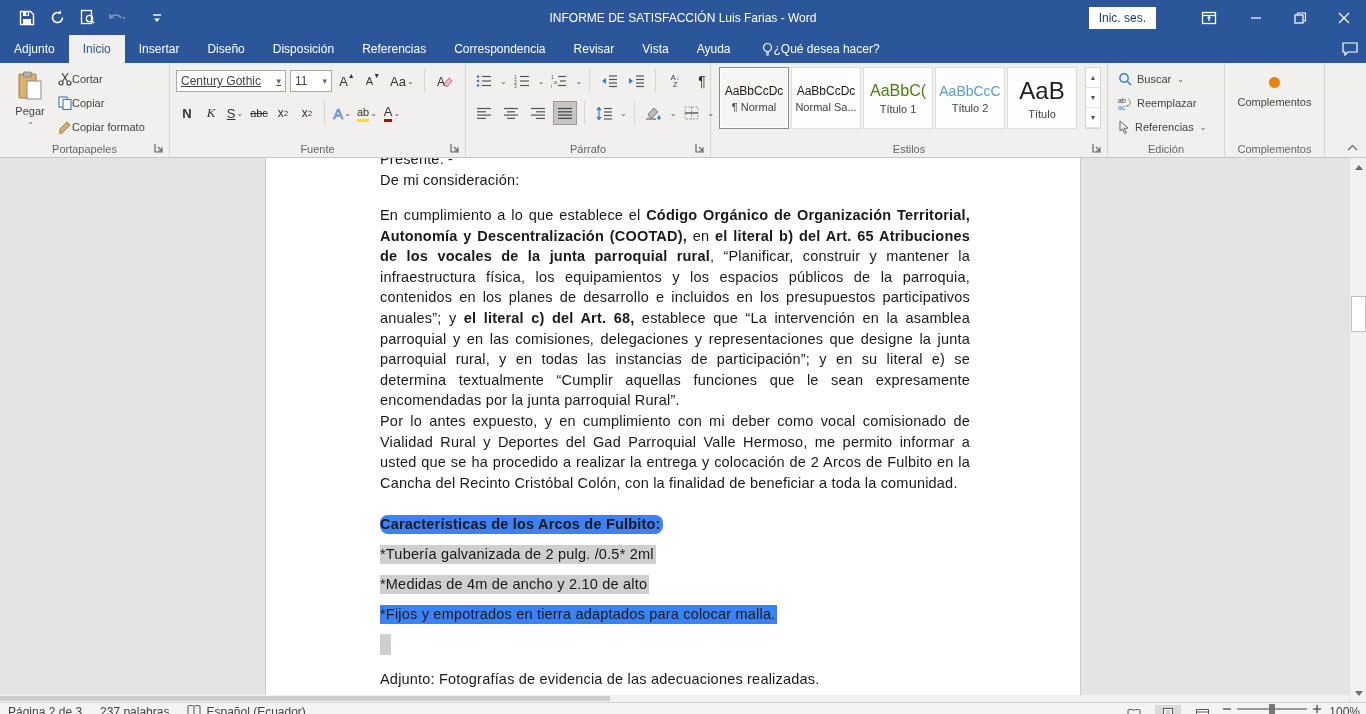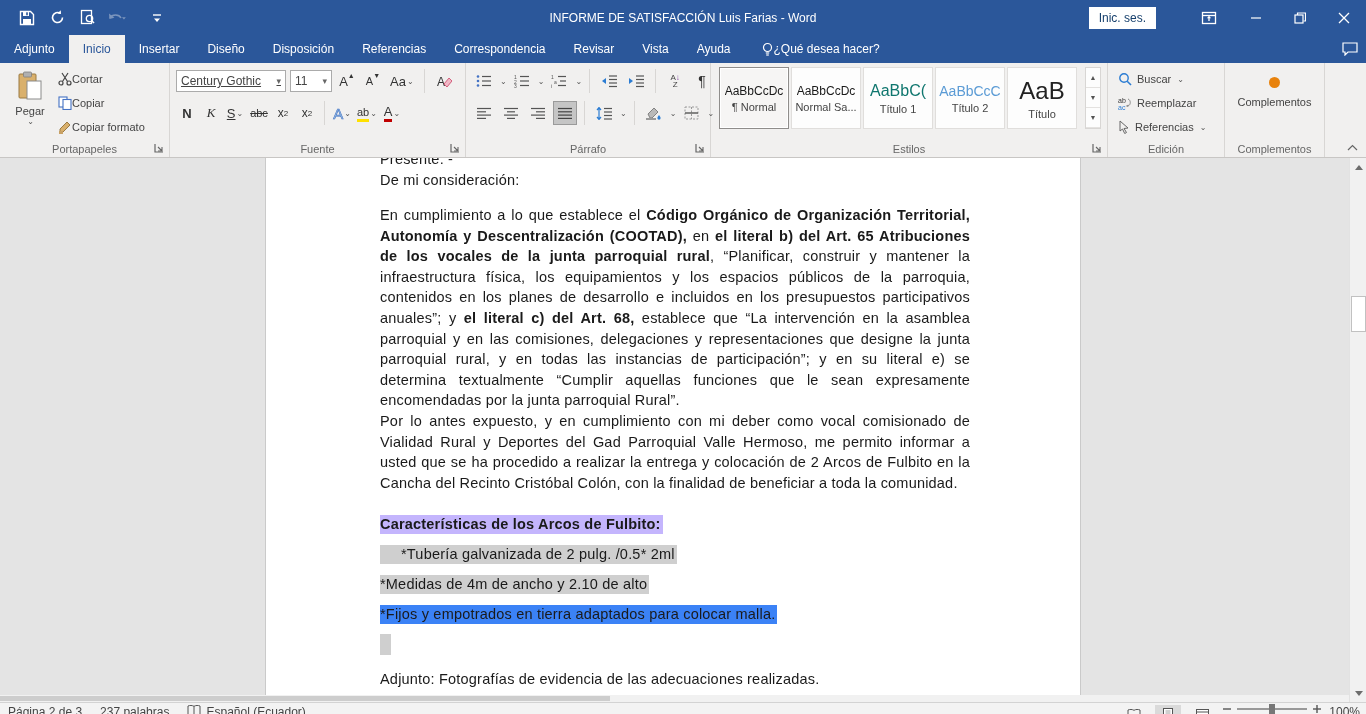--- a/index.html
+++ b/index.html
@@ -471,21 +471,21 @@
         <div class="styles-strip" id="styles-host">
             <div class="style-card selected">
               <div class="style-prev" style="color: rgb(26, 26, 26); font-size: 12px; font-weight: normal;">AaBbCcDc</div>
               <div class="style-name">¶ Normal</div>
             </div>
             <div class="style-card">
               <div class="style-prev" style="color: rgb(26, 26, 26); font-size: 12px; font-weight: normal;">AaBbCcDc</div>
               <div class="style-name">Normal Sa...</div>
             </div>
             <div class="style-card">
-              <div class="style-prev" style="color: #0f766e; font-size: 16px; font-weight: normal;">AaBbC(</div>
+              <div class="style-prev" style="color: #4d7c0f; font-size: 16px; font-weight: normal;">AaBbC(</div>
               <div class="style-name">Título 1</div>
             </div>
             <div class="style-card">
               <div class="style-prev" style="color: rgb(91, 155, 213); font-size: 14px; font-weight: normal;">AaBbCcC</div>
               <div class="style-name">Título 2</div>
             </div>
             <div class="style-card">
               <div class="style-prev" style="color: rgb(34, 34, 34); font-size: 24px; font-weight: normal;">AaB</div>
               <div class="style-name">Título</div>
             </div>
@@ -556,22 +556,22 @@
 
   <div class="docarea">
     <div class="page">
       <div class="doc-text" id="doc-host">
           <div class="docline">Presente. -</div>
           <div class="docline">De mi consideración:</div>
           <div class="sp15"></div>
           <div class="docpara"><span>En cumplimiento a lo que establece el </span><span class="b">Código Orgánico de Organización Territorial, Autonomía y Descentralización (COOTAD), </span><span>en </span><span class="b">el literal b) del Art. 65 Atribuciones de los vocales de la junta parroquial rural</span><span>, “Planificar, construir y mantener la infraestructura física, los equipamientos y los espacios públicos de la parroquia, contenidos en los planes de desarrollo e incluidos en los presupuestos participativos anuales”; y </span><span class="b">el literal c) del Art. 68,</span><span> establece que “La intervención en la asamblea parroquial y en las comisiones, delegaciones y representaciones que designe la junta parroquial rural, y en todas las instancias de participación”; y en su literal e) se determina textualmente “Cumplir aquellas funciones que le sean expresamente encomendadas por la junta parroquial Rural”.</span></div>
           <div class="docpara"><span>Por lo antes expuesto, y en cumplimiento con mi deber como vocal comisionado de Vialidad Rural y Deportes del Gad Parroquial Valle Hermoso, me permito informar a usted que se ha procedido a realizar la entrega y colocación de 2 Arcos de Fulbito en la Cancha del Recinto Cristóbal Colón, con la finalidad de beneficiar a toda la comunidad.</span></div>
           <div class="sp12"></div>
-          <div class="sel-line"><span class="sel b" style="background: #c4b5fd;">Características de los Arcos de Fulbito:</span></div>
-          <div class="sel-line"><span class="sel" style="background: rgb(207, 207, 207); padding-left: 21px;">*Tubería galvanizada de 2 pulg. /0.5* 2ml</span></div>
+          <div class="sel-line"><span class="sel b" style="background: #3b82f6; border-radius: 8px;">Características de los Arcos de Fulbito:</span></div>
+          <div class="sel-line"><span class="sel" style="background: rgb(207, 207, 207);">*Tubería galvanizada de 2 pulg. /0.5* 2ml</span></div>
           <div class="sel-line"><span class="sel" style="background: rgb(207, 207, 207);">*Medidas de 4m de ancho y 2.10 de alto</span></div>
           <div class="sel-line"><span class="sel" style="background: #3b82f6;">*Fijos y empotrados en tierra adaptados para colocar malla.</span></div>
           <div class="sel-strip" style="background: rgb(207, 207, 207);"></div>
           <div class="sp14"></div>
           <div class="docline">Adjunto: Fotografías de evidencia de las adecuaciones realizadas.</div>
         </div>
     </div>
   </div>
 
   <div class="vscroll">

